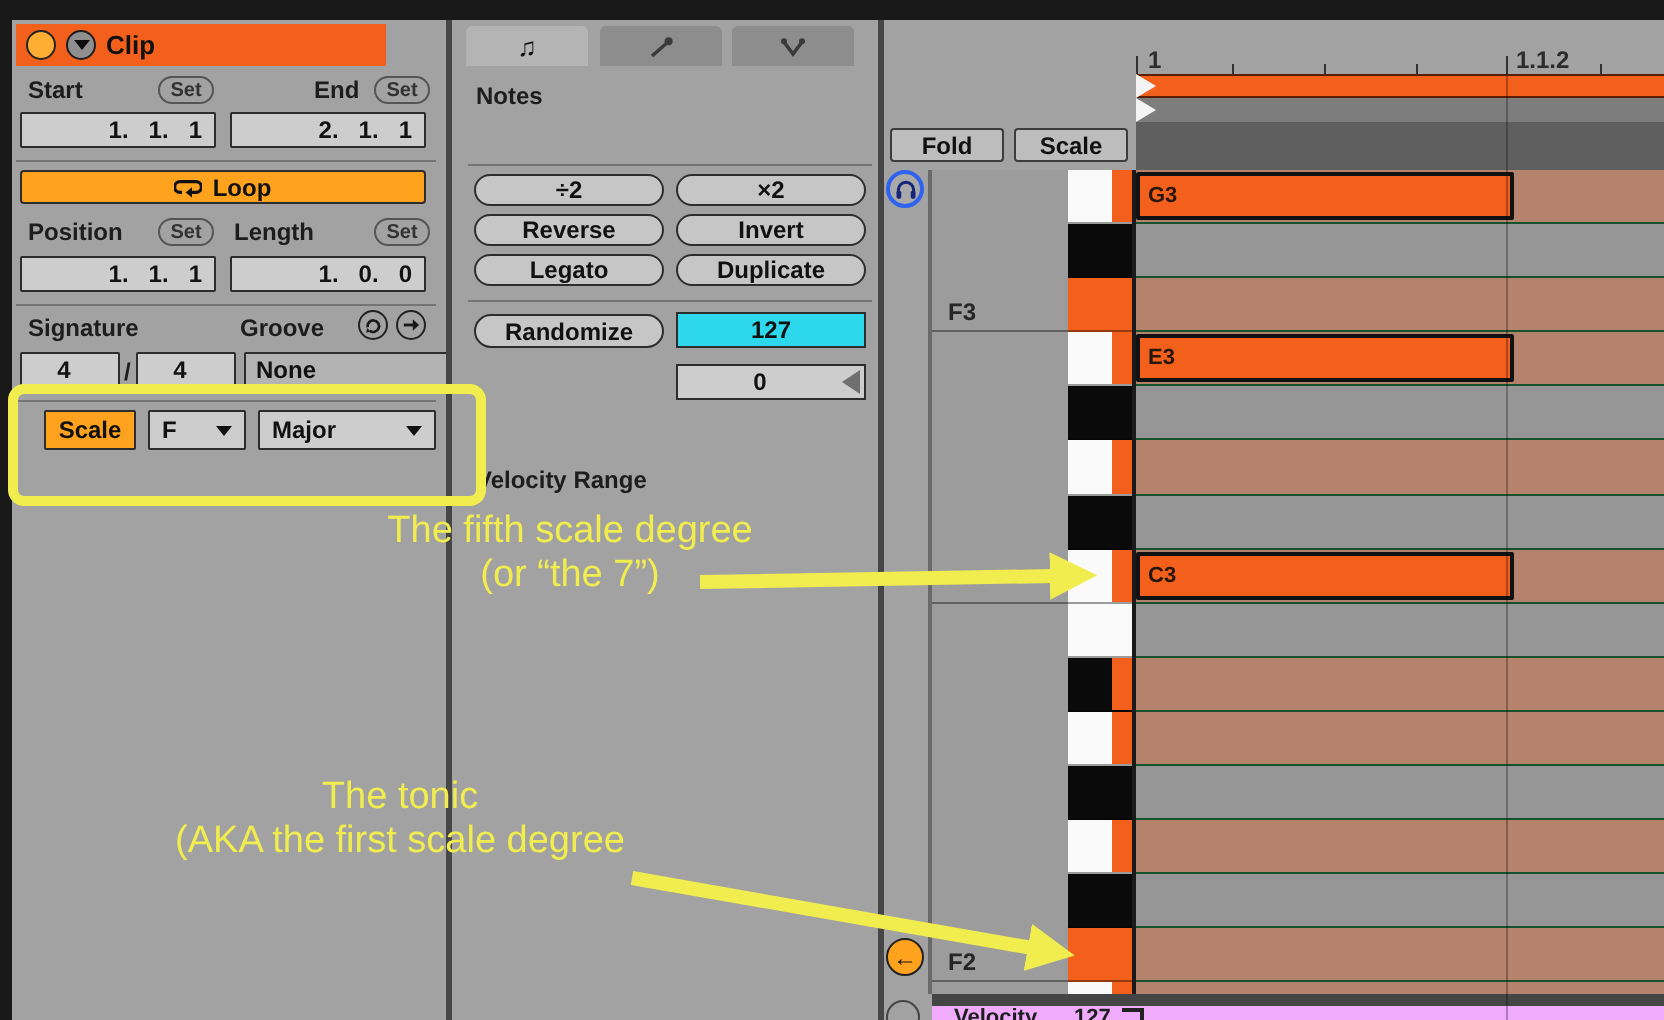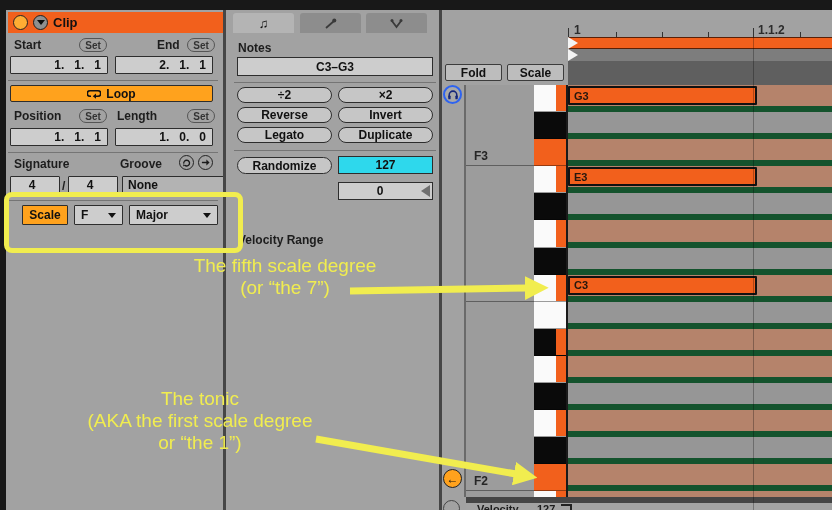--- a/index.html
+++ b/index.html
@@ -51,21 +51,21 @@
   .pr-row{display:flex;height:27.1px;}
   .pr-cell-label{width:68px;position:relative;background:#9c9c9c;flex:none;}
   .pr-cell-label.octline{border-bottom:1px solid #5f5f5f;}
   .oct-label{position:absolute;left:8px;bottom:2px;font-size:12px;font-weight:700;color:#262626;}
   .pr-key{width:32px;flex:none;position:relative;border-bottom:1px solid rgba(0,0,0,.38);}
   .pr-key.white{background:#fafafa;}
   .pr-key.black{background:#0a0a0a;}
   .pr-key.root{background:var(--orange,#f25822);}
   .stripe{position:absolute;right:0;top:0;bottom:0;width:10px;background:var(--orange,#f25822);}
   .pr-keyborder{width:2px;flex:none;background:#1a1a1a;}
-  .pr-grid{flex:1;position:relative;border-bottom:6px solid #14532d;}
+  .pr-grid{flex:1;position:relative;border-bottom:1px solid #14532d;}
   .pr-grid.scale{background:var(--scale_row,#b5836b);}
   .pr-grid.out{background:#969696;}
   .midi-note{position:absolute;left:0;top:1px;bottom:1px;width:185px;background:var(--orange,#f25822);
              border:2px solid #111;border-radius:1px;display:flex;align-items:center;}
   .midi-note span{font-size:11px;font-weight:700;color:#26170d;padding-left:4px;}
   .round-btn{border-radius:50%;display:flex;align-items:center;justify-content:center;}
   
   .anno-text{position:absolute;color:var(--annotation_yellow,#f1ed4f);font-size:19px;line-height:22px;
              text-align:center;z-index:60;}
   .anno-box{position:absolute;border:5px solid var(--annotation_yellow,#f1ed4f);border-radius:8px;z-index:60;}
@@ -74,21 +74,21 @@
   .arrows .ah{fill:var(--annotation_yellow,#f1ed4f);}
   .vbracket{display:inline-block;width:9px;height:5px;border-top:2px solid #222;border-right:2px solid #222;margin-left:2px;}
 </style>
 </head>
 <body>
 
 <div class="page">
 
   <div class="abs panel" style="left:6px;top:10px;width:217px;height:500px;"></div>
 
-  <div class="abs clip-header" style="left:8px;top:12px;width:215px;height:21px;">
+  <div class="abs clip-header" style="left:8px;top:12px;width:185px;height:21px;">
     <span class="led"></span>
     <span class="foldbtn">
         <span class="tri-down" style="border-top-color:#0d0d0d;"></span>
       </span>
     <span class="clip-title">Clip</span>
   </div>
 
   <span class="abs lbl" style="left:14px;top:38px;">Start</span>
   <span class="abs setpill" style="left:79px;top:38px;width:28px;height:14px;">Set</span>
   <span class="abs lbl" style="left:117px;top:38px;margin-left:40px;">End</span>
@@ -162,21 +162,20 @@
   </div>
   <div class="abs tab unsel" style="left:366px;top:13px;width:61px;height:20px;">
     <svg width="15" height="15" viewBox="0 0 15 15">
         <path d="M3,5 L7.5,11 L12,5" fill="none" stroke="#3a3a3a" stroke-width="1.8"></path>
         <circle cx="3" cy="4.6" r="1.5" fill="#3a3a3a"></circle>
         <circle cx="12" cy="4.6" r="1.5" fill="#3a3a3a"></circle>
       </svg>
   </div>
 
   <span class="abs lbl" style="left:238px;top:41px;">Notes</span>
-  <div class="abs fieldbox" style="left:237px;top:57px;width:196px;height:19px;">C3–G3</div>
 
   <div class="abs hline" style="left:234px;top:82px;width:202px;"></div>
 
   <div class="abs pill" style="left:237px;top:87px;width:95px;height:16px;">÷2</div>
   <div class="abs pill" style="left:338px;top:87px;width:95px;height:16px;">×2</div>
   <div class="abs pill" style="left:237px;top:107px;width:95px;height:16px;">Reverse</div>
   <div class="abs pill" style="left:338px;top:107px;width:95px;height:16px;">Invert</div>
   <div class="abs pill" style="left:237px;top:127px;width:95px;height:16px;">Legato</div>
   <div class="abs pill" style="left:338px;top:127px;width:95px;height:16px;">Duplicate</div>
 
@@ -355,39 +354,38 @@
   </div>
 
   <div class="abs round-btn" style="left:443px;top:469px;width:19px;height:19px;background:var(--amber,#ffa21d);border:1.6px solid #222;">
     <span style="font-size:12px;font-weight:700;color:#111;line-height:1;">←</span>
   </div>
 
   <div class="abs round-btn" style="left:443px;top:500px;width:17px;height:17px;background:#a2a2a2;border:1.6px solid #444;"></div>
 
   <div class="abs" style="left:466px;top:497px;width:366px;height:6px;background:#454545;"></div>
 
-  <div class="abs" style="left:466px;top:503px;width:366px;height:7px;background:#a3a3a3;overflow:hidden;">
+  <div class="abs" style="left:466px;top:503px;width:366px;height:7px;background:#f0abfc;overflow:hidden;">
     <span class="lbl" style="position:absolute;left:11px;top:0;font-size:11px;">Velocity</span>
     <span class="lbl" style="position:absolute;left:71px;top:0;font-size:11px;">127</span>
     <span class="vbracket" style="position:absolute;left:93px;top:1px;"></span>
   </div>
 
   <div class="abs" style="left:753px;top:37px;width:1px;height:473px;background:rgba(0,0,0,0.28);z-index:5;"></div>
 
   <div class="anno-box" style="left:4px;top:192px;width:229px;height:51px;"></div>
 
   <div class="anno-text" style="left:165px;top:255px;width:240px;">
     <div>The fifth scale degree</div>
     <div>(or “the 7”)</div>
   </div>
 
   <div class="anno-text" style="left:75px;top:388px;width:250px;">
     <div>The tonic</div>
     <div>(AKA the first scale degree</div>
-    <div>or “the 1”)</div>
   </div>
 
   <svg class="arrows" width="832" height="510" viewBox="0 0 832 510">
     <defs>
       <marker id="ah" markerWidth="3.4" markerHeight="3.4" refX="0.3" refY="1.7" orient="auto" markerUnits="strokeWidth">
         <path class="ah" d="M0,0 L3.4,1.7 L0,3.4 Z"></path>
       </marker>
     </defs>
     <line x1="350" y1="291" x2="527" y2="288" marker-end="url(#ah)"></line>
     <line x1="316" y1="439" x2="516" y2="474" marker-end="url(#ah)"></line>

